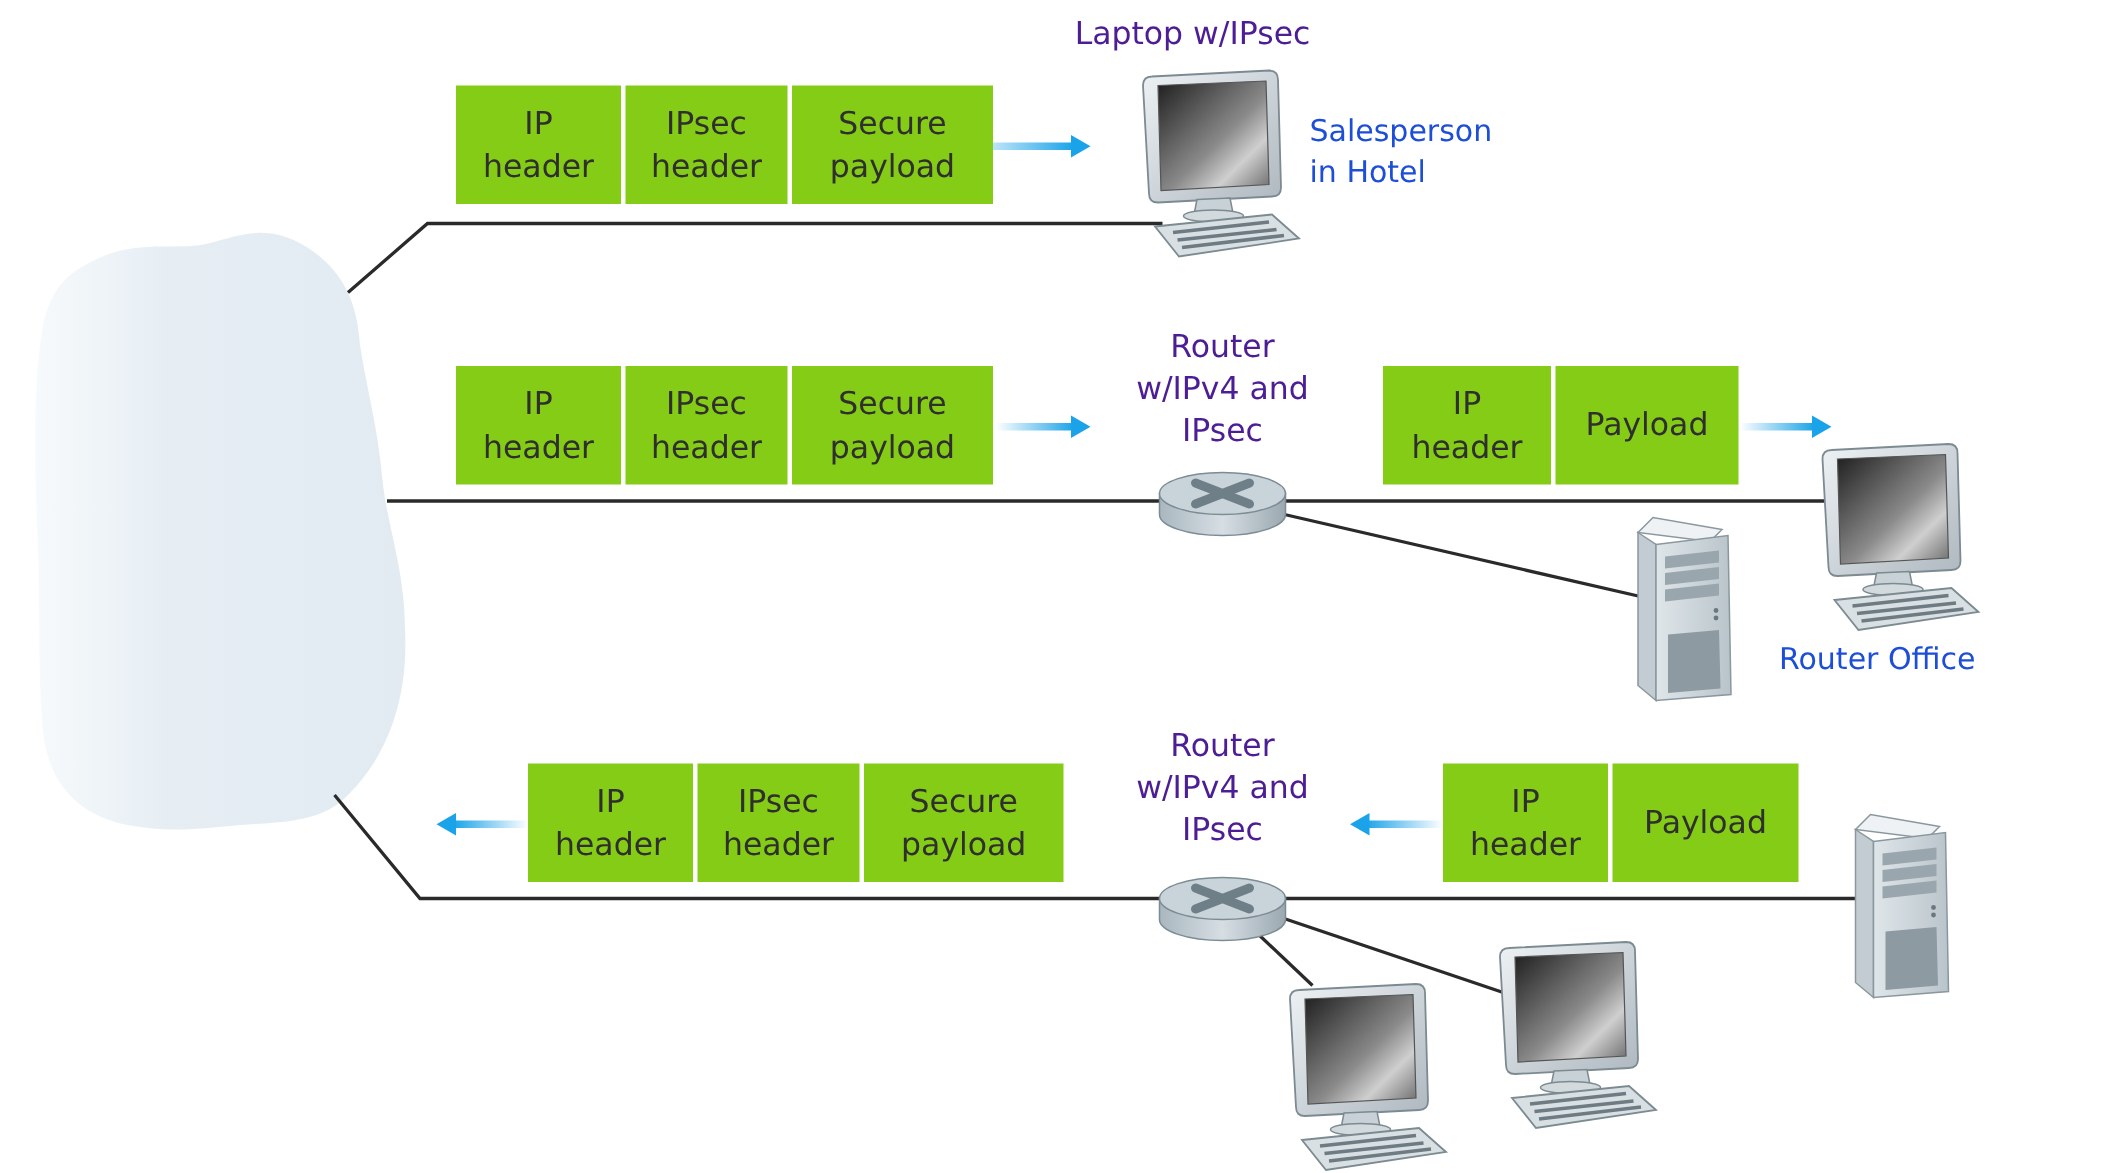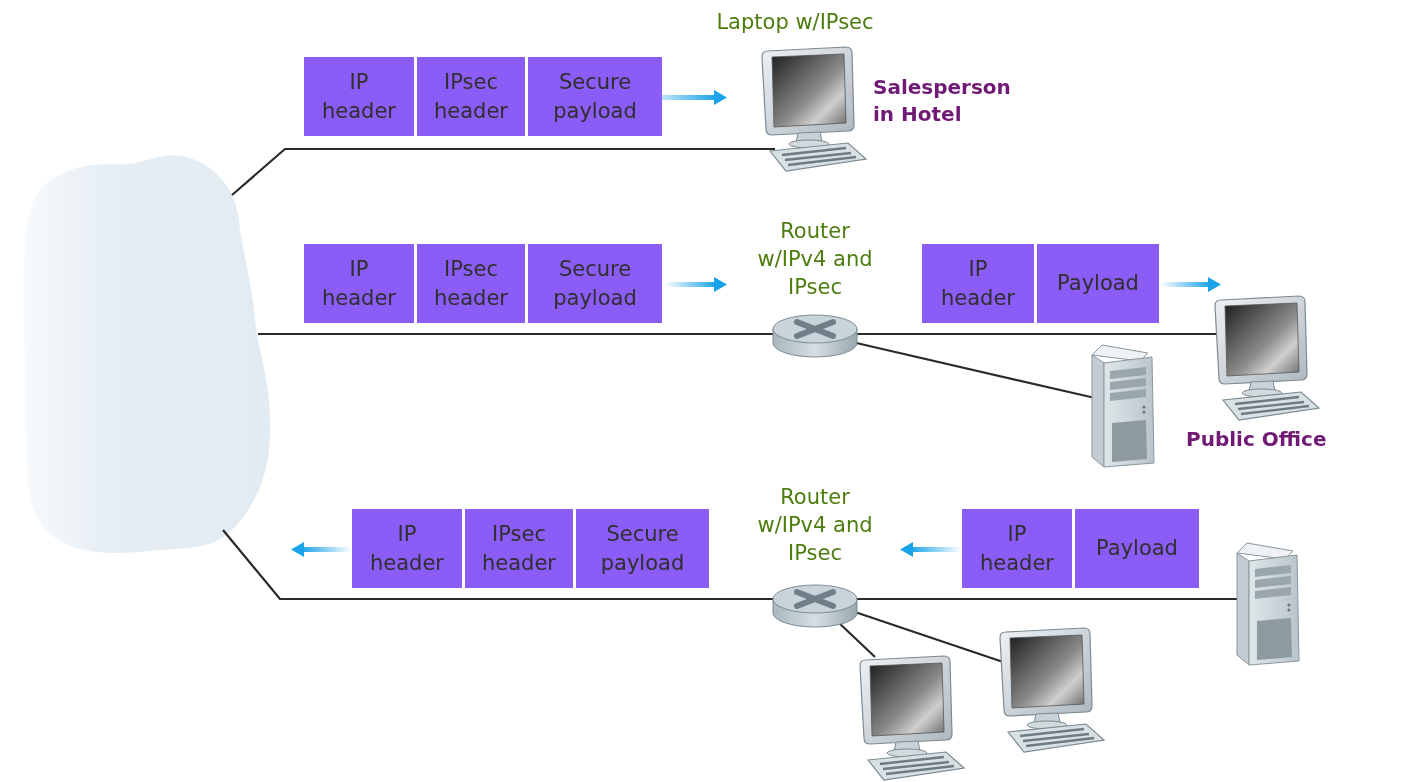--- a/index.html
+++ b/index.html
@@ -1,23 +1,23 @@
 <!DOCTYPE html>
 <html><head>
 <meta charset="utf-8">
 <style>
   html, body { margin: 0; padding: 0; background: #ffffff; }
   body { width: 1408px; height: 782px; position: relative; overflow: hidden;
          font-family: "DejaVu Sans", "Liberation Sans", sans-serif; color: #2b2b2b; }
   #stage { position: absolute; left: 0; top: 0; width: 1408px; height: 782px; }
   .pkt { position: absolute; display: flex; gap: 3px; }
-  .cell { background: #8b5cf6; display: flex; align-items: center; justify-content: center;
+  .cell { background: #84cc16; display: flex; align-items: center; justify-content: center;
           text-align: center; font-size: 21px; line-height: 29px; color: #2f2f2f; white-space: pre-line; }
-  .lbl { position: absolute; text-align: center; font-size: 21px; line-height: 28px; color: #4d7c0f; white-space: pre-line; }
-  .bold { font-weight: bold; text-align: left; font-size: 20px; line-height: 27px; color: #701a75; }
+  .lbl { position: absolute; text-align: center; font-size: 21px; line-height: 28px; color: #4c1d95; white-space: pre-line; }
+  .bold { font-weight: normal; text-align: left; font-size: 20px; line-height: 27px; color: #1d4ed8; }
   svg.layer { position: absolute; left: 0; top: 0; }
 </style>
 </head>
 <body>
 
 <div id="stage">
 
   <svg class="layer" width="1408" height="782" viewBox="0 0 1408 782">
     <defs>
       <linearGradient id="cloudGrad" x1="0" x2="1" y1="0" y2="0">
@@ -155,21 +155,21 @@
     <div class="cell" style="width:108px; height:79px;">IPsec
 header</div>
     <div class="cell" style="width:134px; height:79px;">Secure
 payload</div>
   </div>
   <div class="pkt" style="left:922px; top:244px;">
     <div class="cell" style="width:112px; height:79px;">IP
 header</div>
     <div class="cell" style="width:122px; height:79px;">Payload</div>
   </div>
-  <div class="lbl bold" style="left:1186px; top:426px; width:180px;">Public Office</div>
+  <div class="lbl bold" style="left:1186px; top:426px; width:180px;">Router Office</div>
 
   <div class="lbl" style="left:730px; top:483px; width:170px;">Router
 w/IPv4 and
 IPsec</div>
   <div class="pkt" style="left:352px; top:509px;">
     <div class="cell" style="width:110px; height:79px;">IP
 header</div>
     <div class="cell" style="width:108px; height:79px;">IPsec
 header</div>
     <div class="cell" style="width:133px; height:79px;">Secure

